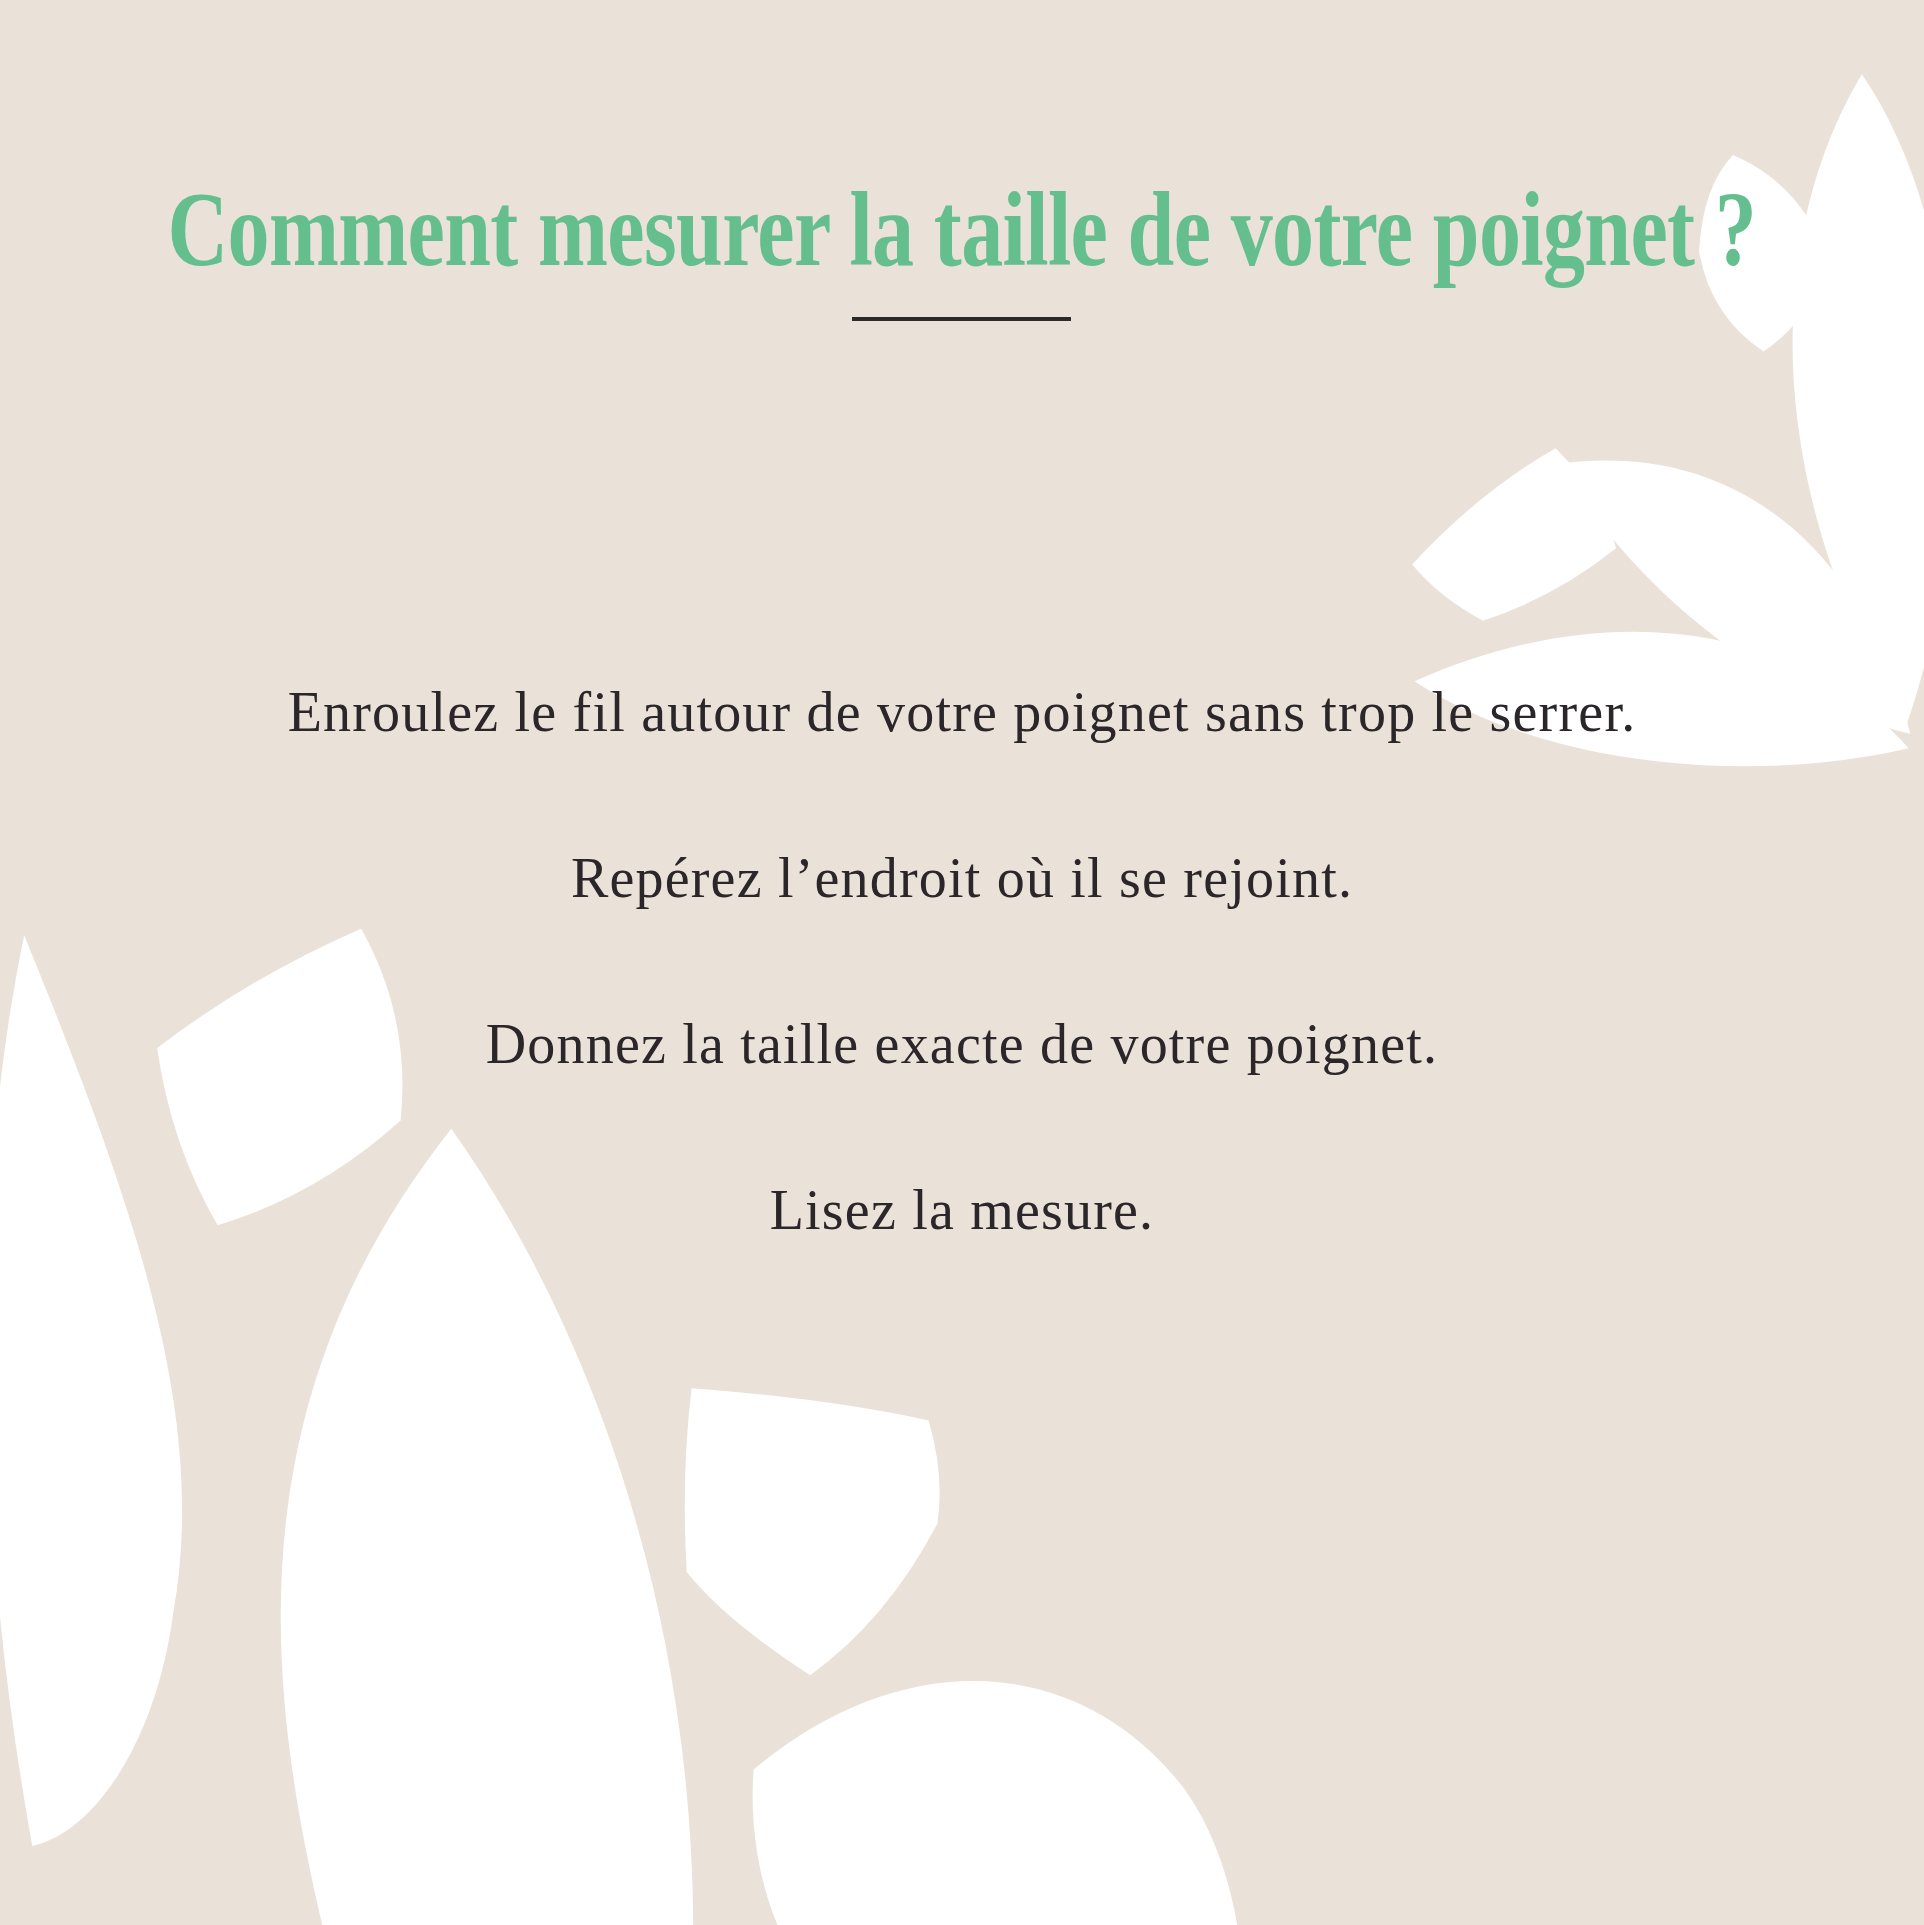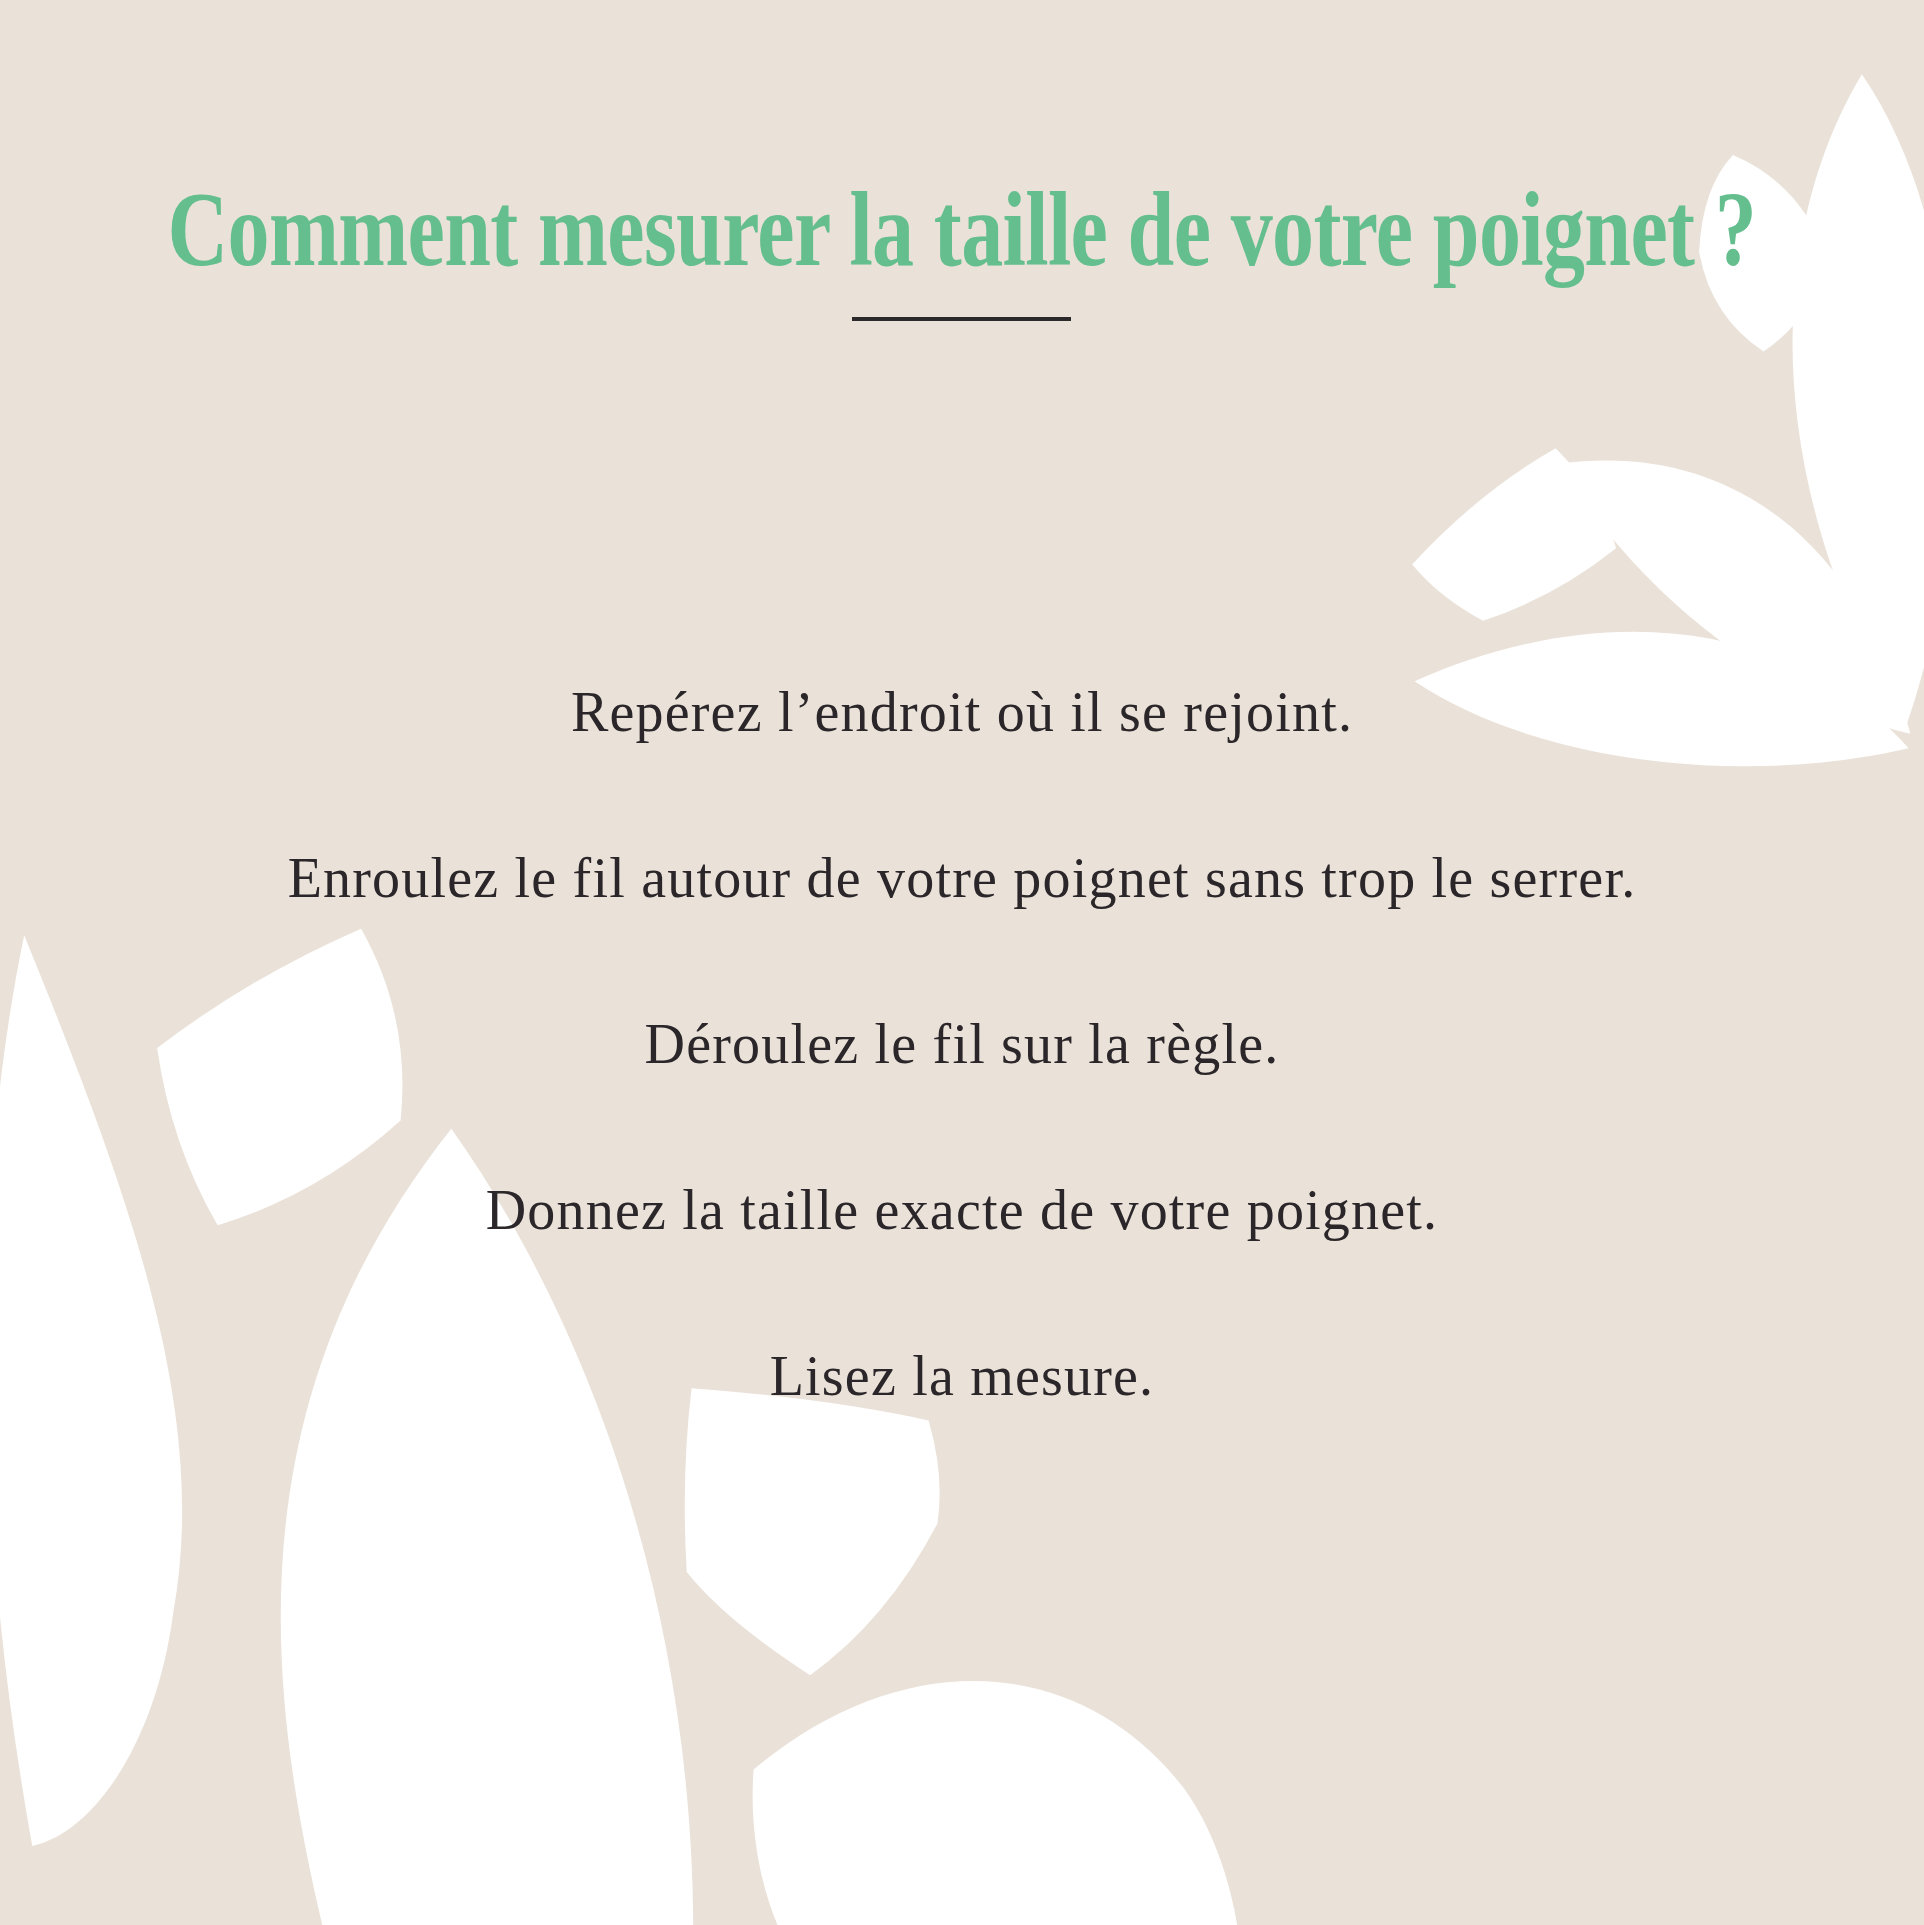--- a/index.html
+++ b/index.html
@@ -80,21 +80,20 @@
     </g>
   </svg>
 
   <div class="title-wrap">
     <div class="title">Comment mesurer la taille de votre poignet ?</div>
   </div>
 
   <div class="divider"></div>
 
   <div class="steps">
+    <div class="step">Enroulez le fil autour de votre poignet sans trop le serrer.</div>
     <div class="step">Repérez l’endroit où il se rejoint.</div>
-    <div class="step">Enroulez le fil autour de votre poignet sans trop le serrer.</div>
-    <div class="step">Déroulez le fil sur la règle.</div>
     <div class="step">Donnez la taille exacte de votre poignet.</div>
     <div class="step">Lisez la mesure.</div>
   </div>
 
 </div>
 
 
 </body></html>

